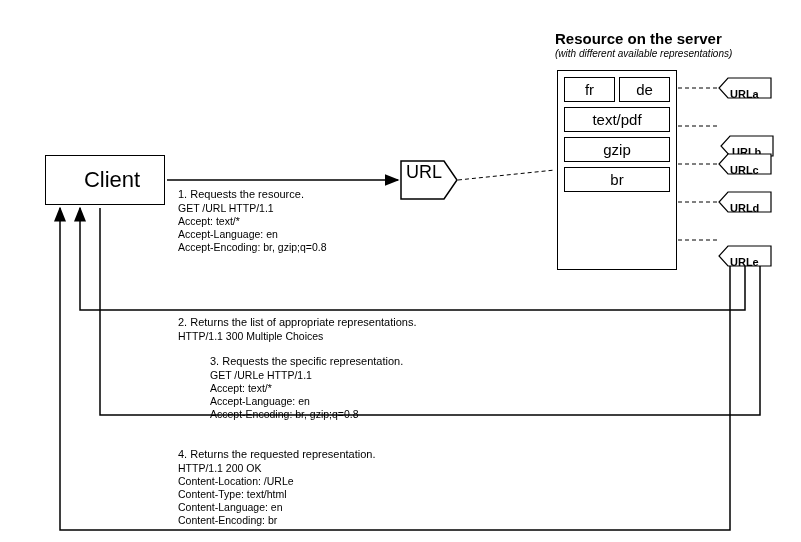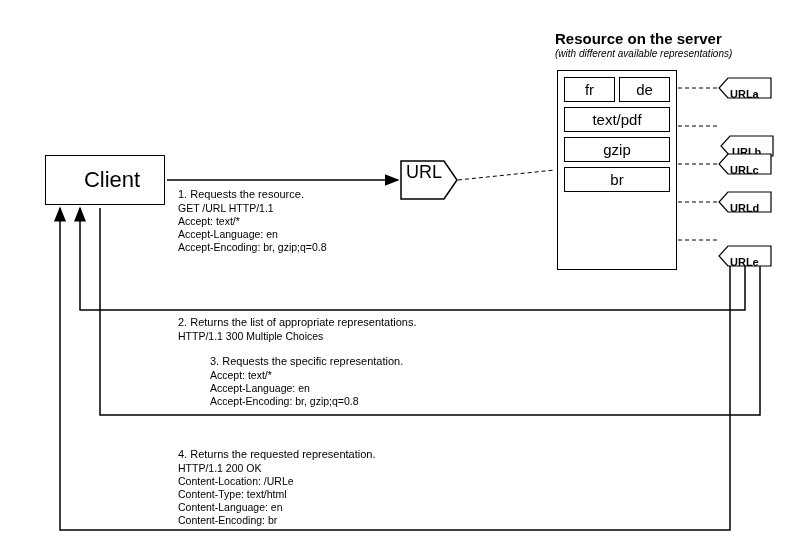--- a/index.html
+++ b/index.html
@@ -221,20 +221,21 @@
     <div class="msg-line">Accept-Encoding: br, gzip;q=0.8</div>
   </div>
 
   <div class="msg-block" style="left:178px; top:316px;">
     <div class="msg-title">2. Returns the list of appropriate representations.</div>
     <div class="msg-line">HTTP/1.1 300 Multiple Choices</div>
   </div>
 
   <div class="msg-block" style="left:210px; top:355px;">
     <div class="msg-title">3. Requests the specific representation.</div>
+    <div class="msg-line">GET /URLe HTTP/1.1</div>
     <div class="msg-line">Accept: text/*</div>
     <div class="msg-line">Accept-Language: en</div>
     <div class="msg-line">Accept-Encoding: br, gzip;q=0.8</div>
   </div>
 
   <div class="msg-block" style="left:178px; top:448px;">
     <div class="msg-title">4. Returns the requested representation.</div>
     <div class="msg-line">HTTP/1.1 200 OK</div>
     <div class="msg-line">Content-Location: /URLe</div>
     <div class="msg-line">Content-Type: text/html</div>

